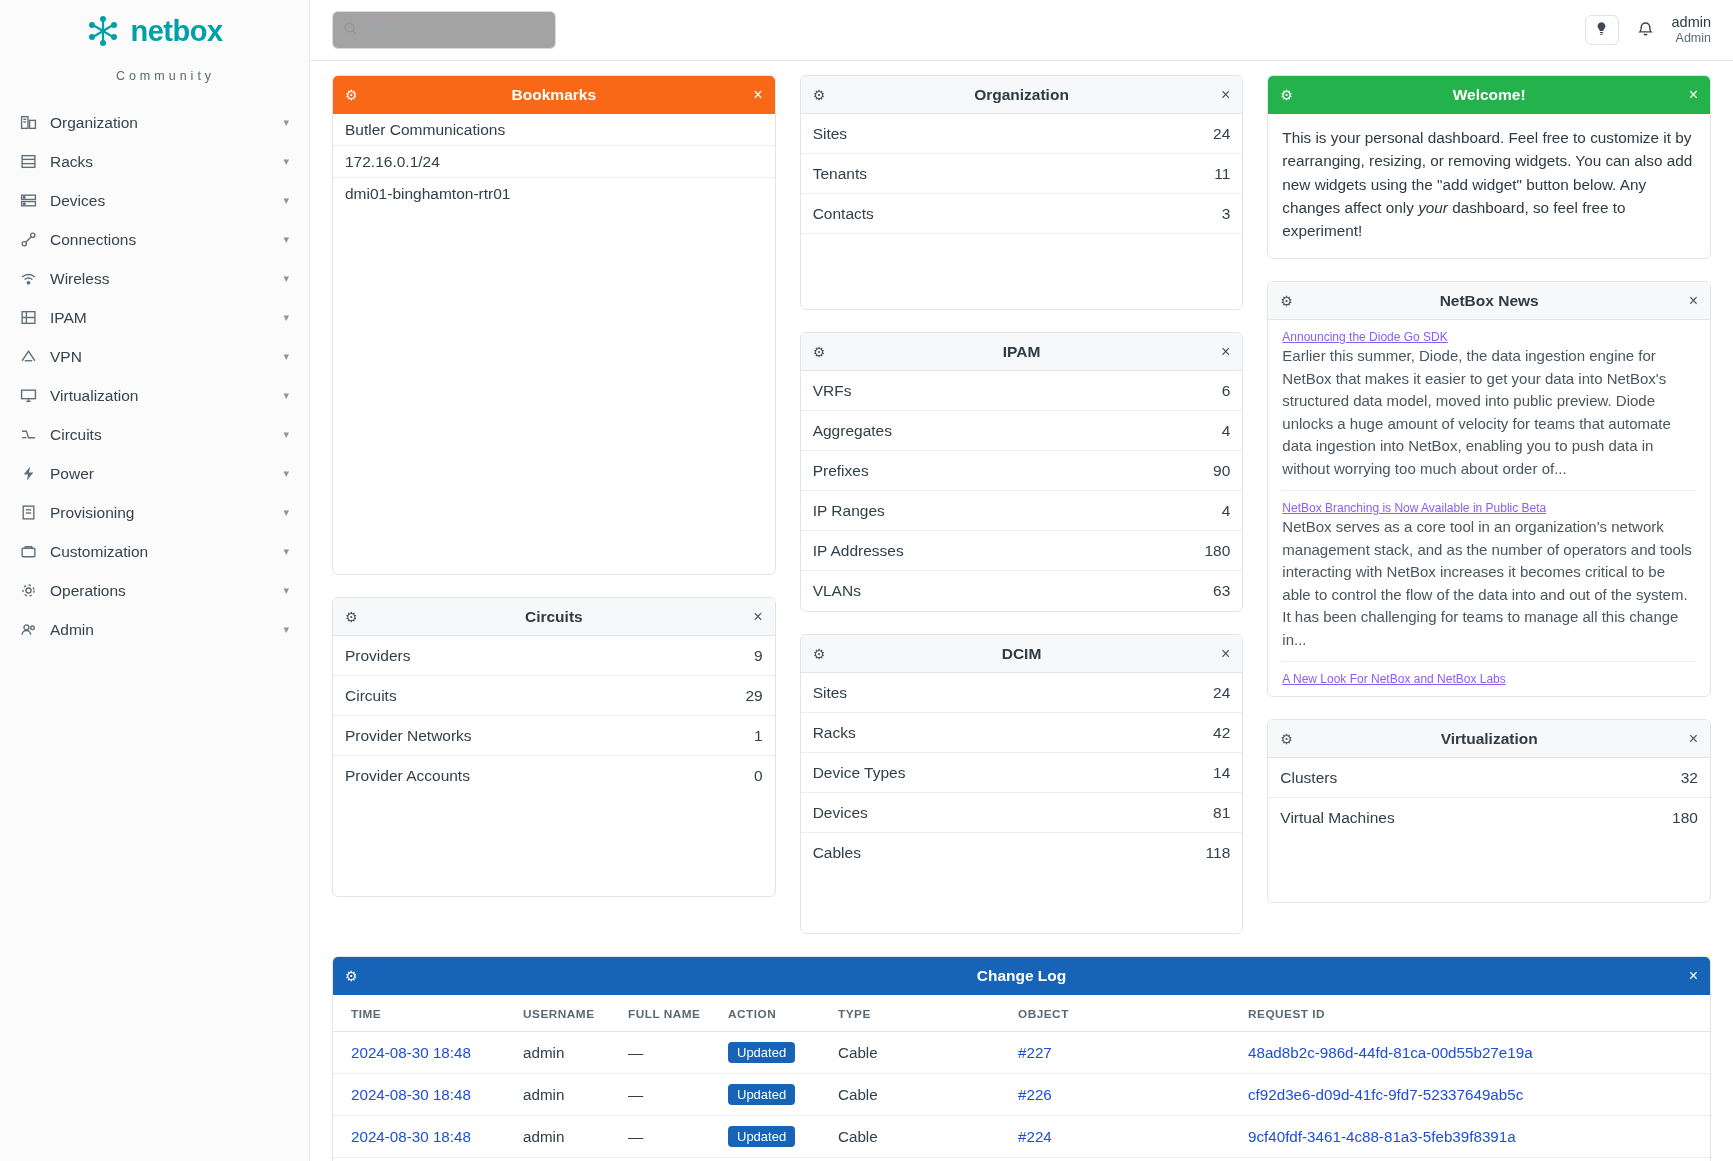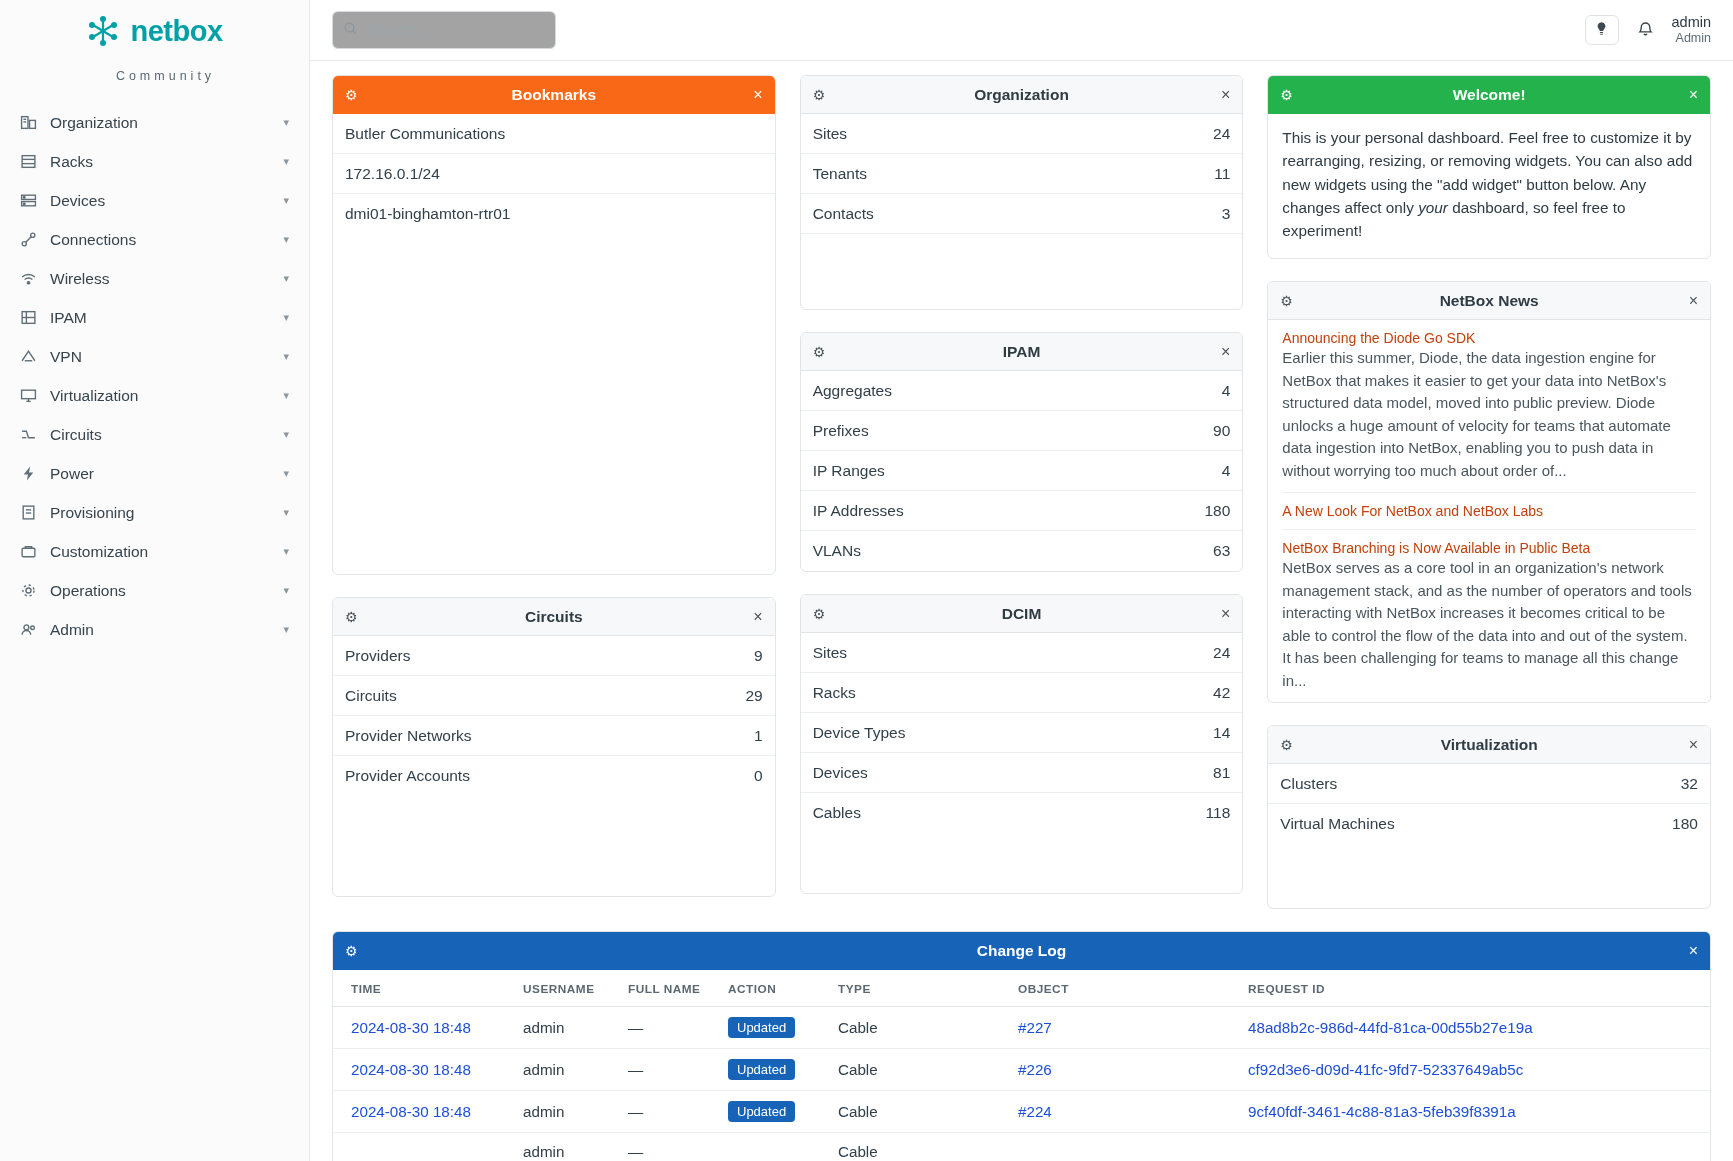--- a/index.html
+++ b/index.html
@@ -170,34 +170,34 @@
     height: 40px;
     border-bottom: 1px solid #eceef0;
     font-size: 15.5px;
     color: #32404a;
   }
   .list-row:last-child { border-bottom: 0; }
   .list-row .val { color: #32404a; }
   .card-body-pad { padding: 0; }
 
   .bookmarks { height: 500px; }
-  .bookmarks .list-row { height: 40px; }
+  .bookmarks .list-row { height: 32px; }
 
   .welcome-body {
     padding: 12px 14px 16px 14px;
     font-size: 15.3px;
     line-height: 1.52;
     color: #2e3b44;
   }
   .welcome-body i { font-style: italic; }
 
   .news-body { padding: 10px 14px 8px 14px; }
   .news-item { padding-bottom: 10px; border-bottom: 1px solid #eceef0; margin-bottom: 10px; }
   .news-item:last-child { border-bottom: 0; margin-bottom: 0; padding-bottom: 2px; }
-  .news-title { font-size: 14px; color: #c2410c; }
+  .news-title { font-size: 12px; color: #8b5cf6; text-decoration: underline; }
   .news-text { font-size: 15px; color: #4a565e; line-height: 1.5; margin-top: 1px; }
 
   .ipam-card .list-row, .dcim-card .list-row, .circuits-card .list-row { height: 40px; }
   .spacer-75 { height: 75px; }
 
   
   .changelog {
     margin: 22px 22px 0 22px;
     border: 1px solid #e2e5e8;
     border-radius: 6px;
@@ -555,20 +555,24 @@
         <div style="height:22px"></div>
 
         <div class="card ipam-card">
           <div class="card-head">
             <span class="gear">⚙</span>
             <span class="card-title">IPAM</span>
             <span class="close">×</span>
           </div>
           <div>
             <div class="list-row">
+              <span>VRFs</span>
+              <span class="val">6</span>
+            </div>
+            <div class="list-row">
               <span>Aggregates</span>
               <span class="val">4</span>
             </div>
             <div class="list-row">
               <span>Prefixes</span>
               <span class="val">90</span>
             </div>
             <div class="list-row">
               <span>IP Ranges</span>
               <span class="val">4</span>
@@ -636,25 +640,25 @@
             <span class="gear">⚙</span>
             <span class="card-title">NetBox News</span>
             <span class="close">×</span>
           </div>
           <div class="news-body">
             <div class="news-item">
               <div class="news-title">Announcing the Diode Go SDK</div>
               <div class="news-text">Earlier this summer, Diode, the data ingestion engine for NetBox that makes it easier to get your data into NetBox's structured data model, moved into public preview. Diode unlocks a huge amount of velocity for teams that automate data ingestion into NetBox, enabling you to push data in without worrying too much about order of...</div>
             </div>
             <div class="news-item">
-              <div class="news-title">A New Look For NetBox and NetBox Labs</div>
-            </div>
-            <div class="news-item">
               <div class="news-title">NetBox Branching is Now Available in Public Beta</div>
               <div class="news-text">NetBox serves as a core tool in an organization's network management stack, and as the number of operators and tools interacting with NetBox increases it becomes critical to be able to control the flow of the data into and out of the system. It has been challenging for teams to manage all this change in...</div>
+            </div>
+            <div class="news-item">
+              <div class="news-title">A New Look For NetBox and NetBox Labs</div>
             </div>
           </div>
         </div>
 
         <div style="height:22px"></div>
 
         <div class="card" style="height:184px">
           <div class="card-head">
             <span class="gear">⚙</span>
             <span class="card-title">Virtualization</span>

